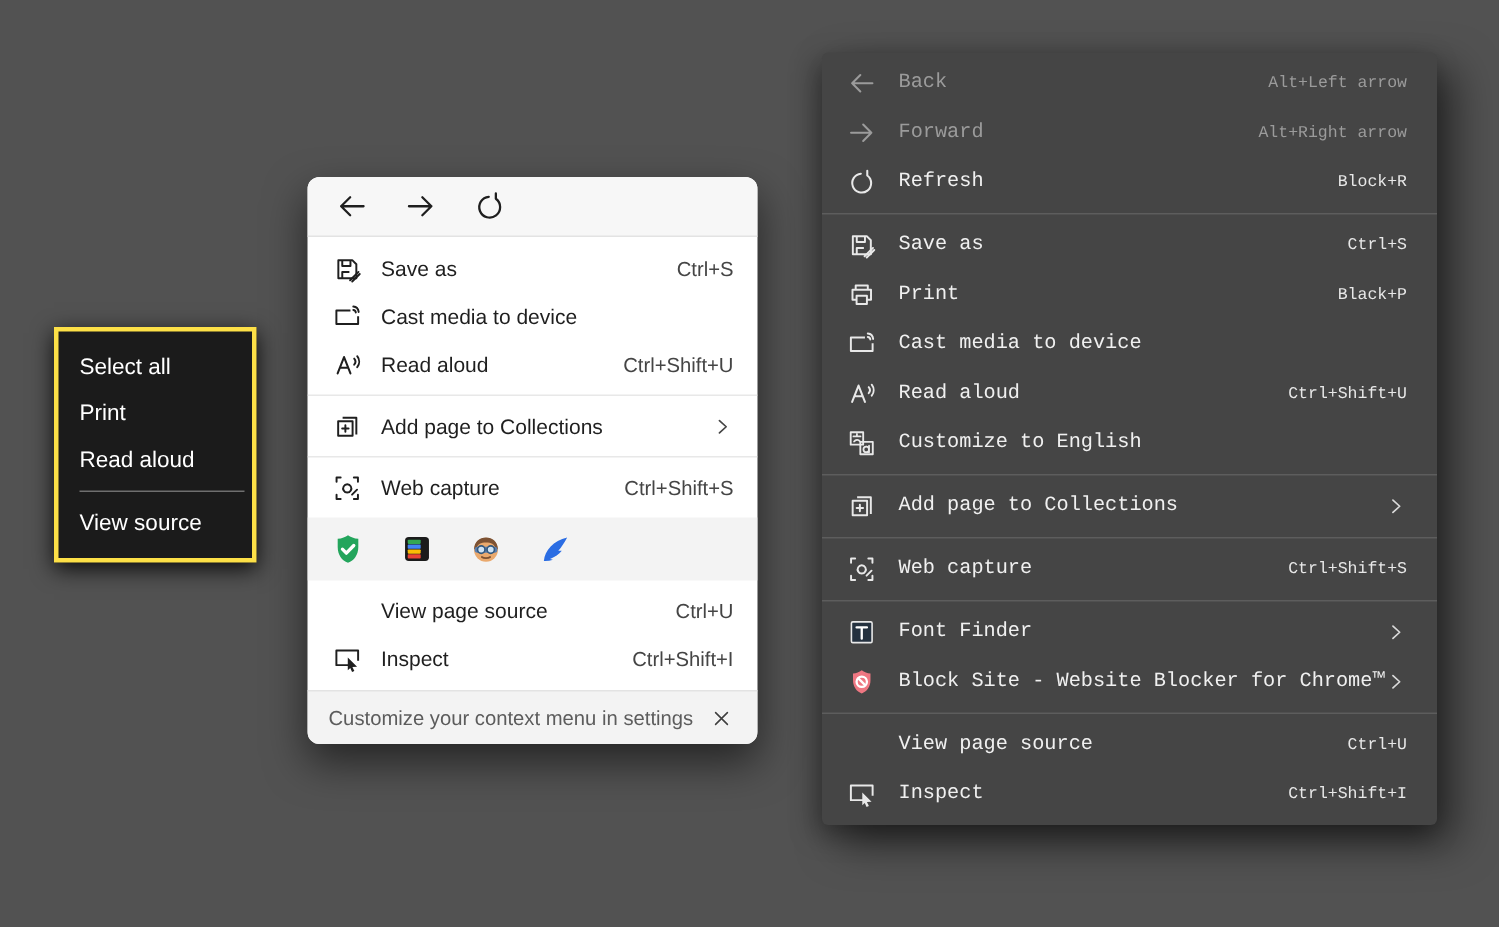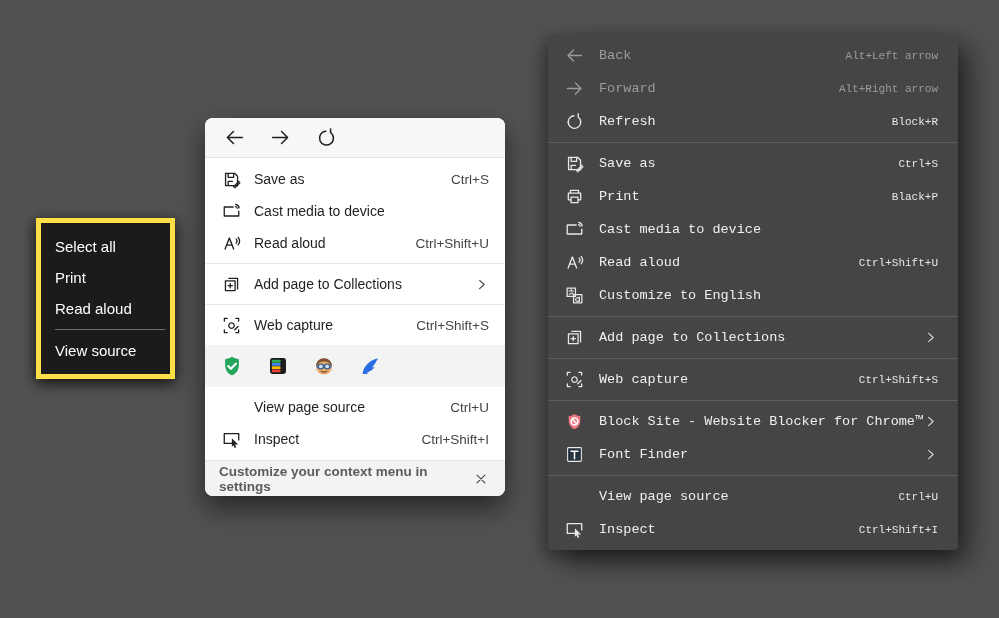--- a/index.html
+++ b/index.html
@@ -3,21 +3,21 @@
 <meta charset="utf-8">
 <style>
   html,body{margin:0;padding:0;background:#525252;}
   .stage{position:relative;width:999px;height:618px;overflow:hidden;background:#525252;
          font-family:"Liberation Sans",sans-serif;-webkit-font-smoothing:antialiased;}
   svg.ic{display:block;}
   .defs{position:absolute;width:0;height:0;overflow:hidden;}
 
   
   .lmenu{position:absolute;left:36px;top:218px;width:129px;background:#1b1b1b;color:#ffffff;
-         padding:8px 0;font-size:15px;border:5px solid #fde047;
+         padding:8px 0;font-size:15px;border:3px solid #fde047;
          box-shadow:0 4px 14px rgba(0,0,0,.85);}
   .lmenu .row{height:31px;display:flex;align-items:center;padding:0 8px 0 14px;cursor:default;}
   .lmenu .sep{height:1px;background:#6f6f6f;margin:5px 5px 5px 14px;}
 
   
   .mmenu{position:absolute;left:205px;top:118px;width:300px;background:#ffffff;border-radius:8px;
          overflow:hidden;font-size:14px;color:#1f1f1f;
          box-shadow:0 12px 28px rgba(0,0,0,.55);}
   .mmenu .navbar{height:39px;background:#f7f7f7;border-bottom:1px solid #e3e3e3;
                  display:flex;align-items:center;padding:0 12px;}
@@ -32,21 +32,21 @@
   .mmenu .lbl{flex:1;white-space:nowrap;}
   .mmenu .sc{font-size:13.5px;color:#454545;margin-left:auto;}
   .mmenu .sep{height:1px;background:#e8e8e8;margin:4px 0;}
   .chev{margin-left:auto;color:#454545;display:flex;align-items:center;}
   .chev svg{width:15px;height:15px;}
   .extrow{height:42px;background:#f3f3f3;display:flex;align-items:center;
           padding:0 16px;margin:4px 0;}
   .ext-btn{width:22px;height:22px;margin-right:24px;display:flex;align-items:center;justify-content:center;}
   .ext-btn svg{width:22px;height:22px;}
   .mmenu .footer{height:35px;background:#f3f3f3;border-top:1px solid #e3e3e3;
-                 display:flex;align-items:center;padding:0 14px;color:#5c5c5c;font-size:13.5px;font-weight:bold;}
+                 display:flex;align-items:center;padding:0 14px;color:#5c5c5c;font-size:13.5px;}
   .footer .msg{flex:1;}
   .close-btn{width:20px;height:20px;color:#3f3f3f;display:flex;align-items:center;justify-content:center;}
   .close-btn svg{width:14px;height:14px;}
 
   
   .rmenu{position:absolute;left:548px;top:35px;width:410px;background:#454545;border-radius:4px;
          padding:4px 0;font-size:13.5px;color:#f0f0f0;
          box-shadow:12px 12px 28px rgba(0,0,0,.5),-4px 6px 18px rgba(0,0,0,.35);}
   .rmenu .row{height:33px;display:flex;align-items:center;padding:0 20px 0 16px;font-family:Liberation Mono, monospace;}
   .rmenu .ric{width:20px;height:20px;margin-right:15px;flex:none;color:#e8e8e8;
@@ -380,37 +380,37 @@
             <use href="#i-web-capture"></use>
           </svg>
         </span>
       <span class="lbl">Web capture</span>
       <span class="sc">Ctrl+Shift+S</span>
     </div>
     <div class="sep"></div>
     <div class="row">
       <span class="ric">
           <svg class="ic">
+            <use href="#i-font-finder-box"></use>
+          </svg>
+        </span>
+      <span class="lbl">Font Finder</span>
+      <span class="chev">
+          <svg class="ic">
+            <use href="#i-chevron-right"></use>
+          </svg>
+        </span>
+    </div>
+    <div class="row">
+      <span class="ric">
+          <svg class="ic">
             <use href="#i-block-site-shield"></use>
           </svg>
         </span>
       <span class="lbl">Block Site - Website Blocker for Chrome™</span>
-      <span class="chev">
-          <svg class="ic">
-            <use href="#i-chevron-right"></use>
-          </svg>
-        </span>
-    </div>
-    <div class="row">
-      <span class="ric">
-          <svg class="ic">
-            <use href="#i-font-finder-box"></use>
-          </svg>
-        </span>
-      <span class="lbl">Font Finder</span>
       <span class="chev">
           <svg class="ic">
             <use href="#i-chevron-right"></use>
           </svg>
         </span>
     </div>
     <div class="sep"></div>
     <div class="row">
       <span class="ric"></span>
       <span class="lbl">View page source</span>

